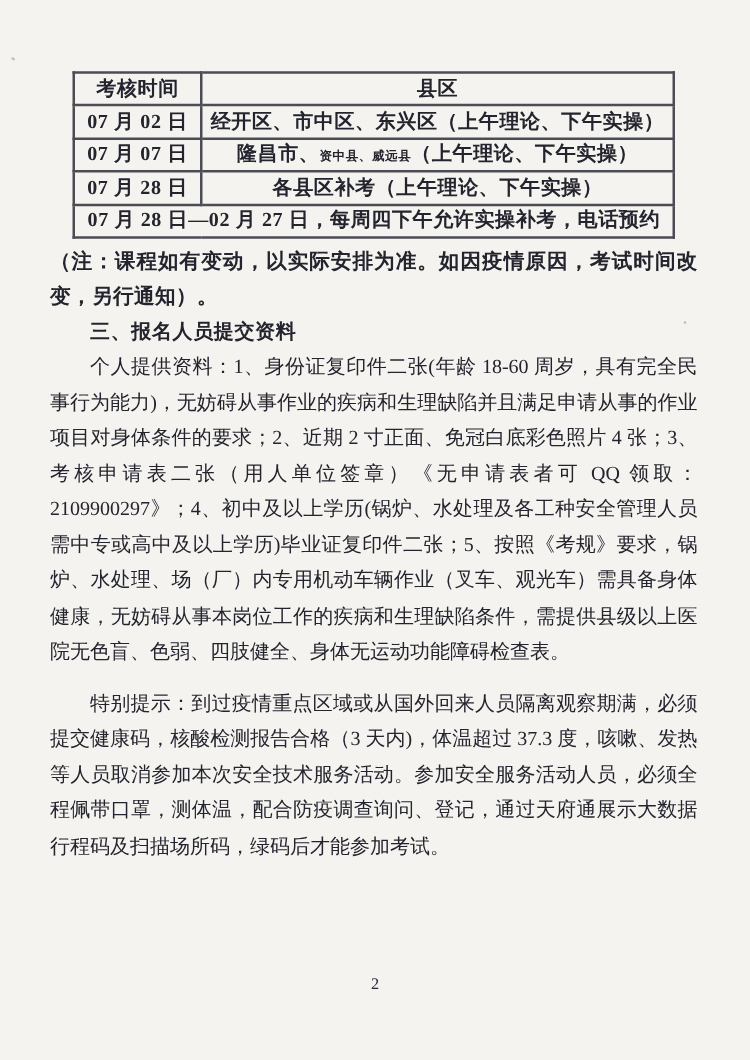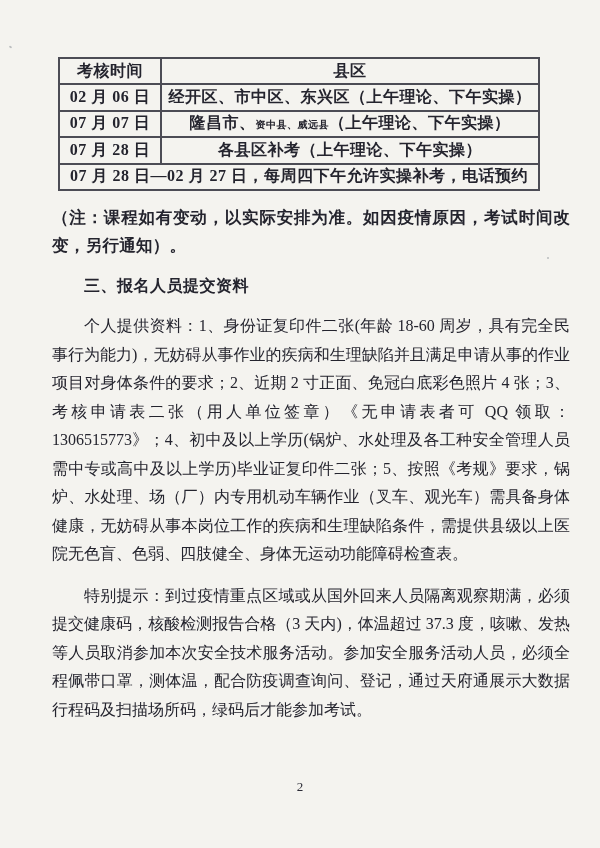--- a/index.html
+++ b/index.html
@@ -53,21 +53,21 @@
   td.col-date { width: 100px; }
   td.col-detail { width: 376px; }
   .cell-small { font-size: 10px; }
 
   
   .textblock {
     width: 518px;
     font-size: 16px;
     line-height: 28.5px;
     text-align: justify;
-    margin: 12px;
+    margin: 0;
   }
   .note {
     font-family: "Liberation Sans", "DejaVu Sans", sans-serif;
     font-weight: 700;
     font-size: 16.5px;
     letter-spacing: 0.3px;
   }
   .heading {
     font-family: Liberation Sans, sans-serif;
     font-weight: 700;
@@ -96,21 +96,21 @@
   <div class="speck s1"></div>
   <div class="speck s2"></div>
 
   <table class="exam-table">
     <tbody>
       <tr>
         <td class="col-date">考核时间</td>
         <td class="col-detail">县区</td>
       </tr>
       <tr>
-        <td class="col-date">02 月 06 日</td>
+        <td class="col-date">07 月 02 日</td>
         <td class="col-detail">经开区、市中区、东兴区（上午理论、下午实操）</td>
       </tr>
       <tr>
         <td class="col-date">07 月 07 日</td>
         <td class="col-detail"><span>隆昌市、</span><span class="cell-small">资中县、威远县</span><span>（上午理论、下午实操）</span></td>
       </tr>
       <tr>
         <td class="col-date">07 月 28 日</td>
         <td class="col-detail">各县区补考（上午理论、下午实操）</td>
       </tr>
@@ -118,19 +118,19 @@
         <td colspan="2">07 月 28 日—02 月 27 日，每周四下午允许实操补考，电话预约</td>
       </tr>
     </tbody>
   </table>
 
   <p class="textblock note">（注：课程如有变动，以实际安排为准。如因疫情原因，考试时间改变，另行通知）。</p>
 
 
   <p class="textblock heading">三、报名人员提交资料</p>
 
-  <p class="textblock indent">个人提供资料：1、身份证复印件二张(年龄 18-60 周岁，具有完全民事行为能力)，无妨碍从事作业的疾病和生理缺陷并且满足申请从事的作业项目对身体条件的要求；2、近期 2 寸正面、免冠白底彩色照片 4 张；3、考核申请表二张（用人单位签章）《无申请表者可 QQ 领取：1306515773》；4、初中及以上学历(锅炉、水处理及各工种安全管理人员需中专或高中及以上学历)毕业证复印件二张；5、按照《考规》要求，锅炉、水处理、场（厂）内专用机动车辆作业（叉车、观光车）需具备身体健康，无妨碍从事本岗位工作的疾病和生理缺陷条件，需提供县级以上医院无色盲、色弱、四肢健全、身体无运动功能障碍检查表。</p>
+  <p class="textblock indent">个人提供资料：1、身份证复印件二张(年龄 18-60 周岁，具有完全民事行为能力)，无妨碍从事作业的疾病和生理缺陷并且满足申请从事的作业项目对身体条件的要求；2、近期 2 寸正面、免冠白底彩色照片 4 张；3、考核申请表二张（用人单位签章）《无申请表者可 QQ 领取：2109900297》；4、初中及以上学历(锅炉、水处理及各工种安全管理人员需中专或高中及以上学历)毕业证复印件二张；5、按照《考规》要求，锅炉、水处理、场（厂）内专用机动车辆作业（叉车、观光车）需具备身体健康，无妨碍从事本岗位工作的疾病和生理缺陷条件，需提供县级以上医院无色盲、色弱、四肢健全、身体无运动功能障碍检查表。</p>
 
   <p class="textblock indent gap-before">特别提示：到过疫情重点区域或从国外回来人员隔离观察期满，必须提交健康码，核酸检测报告合格（3 天内)，体温超过 37.3 度，咳嗽、发热等人员取消参加本次安全技术服务活动。参加安全服务活动人员，必须全程佩带口罩，测体温，配合防疫调查询问、登记，通过天府通展示大数据行程码及扫描场所码，绿码后才能参加考试。</p>
 
   <div class="page-number">2</div>
 
 </div>
 
 </body></html>

